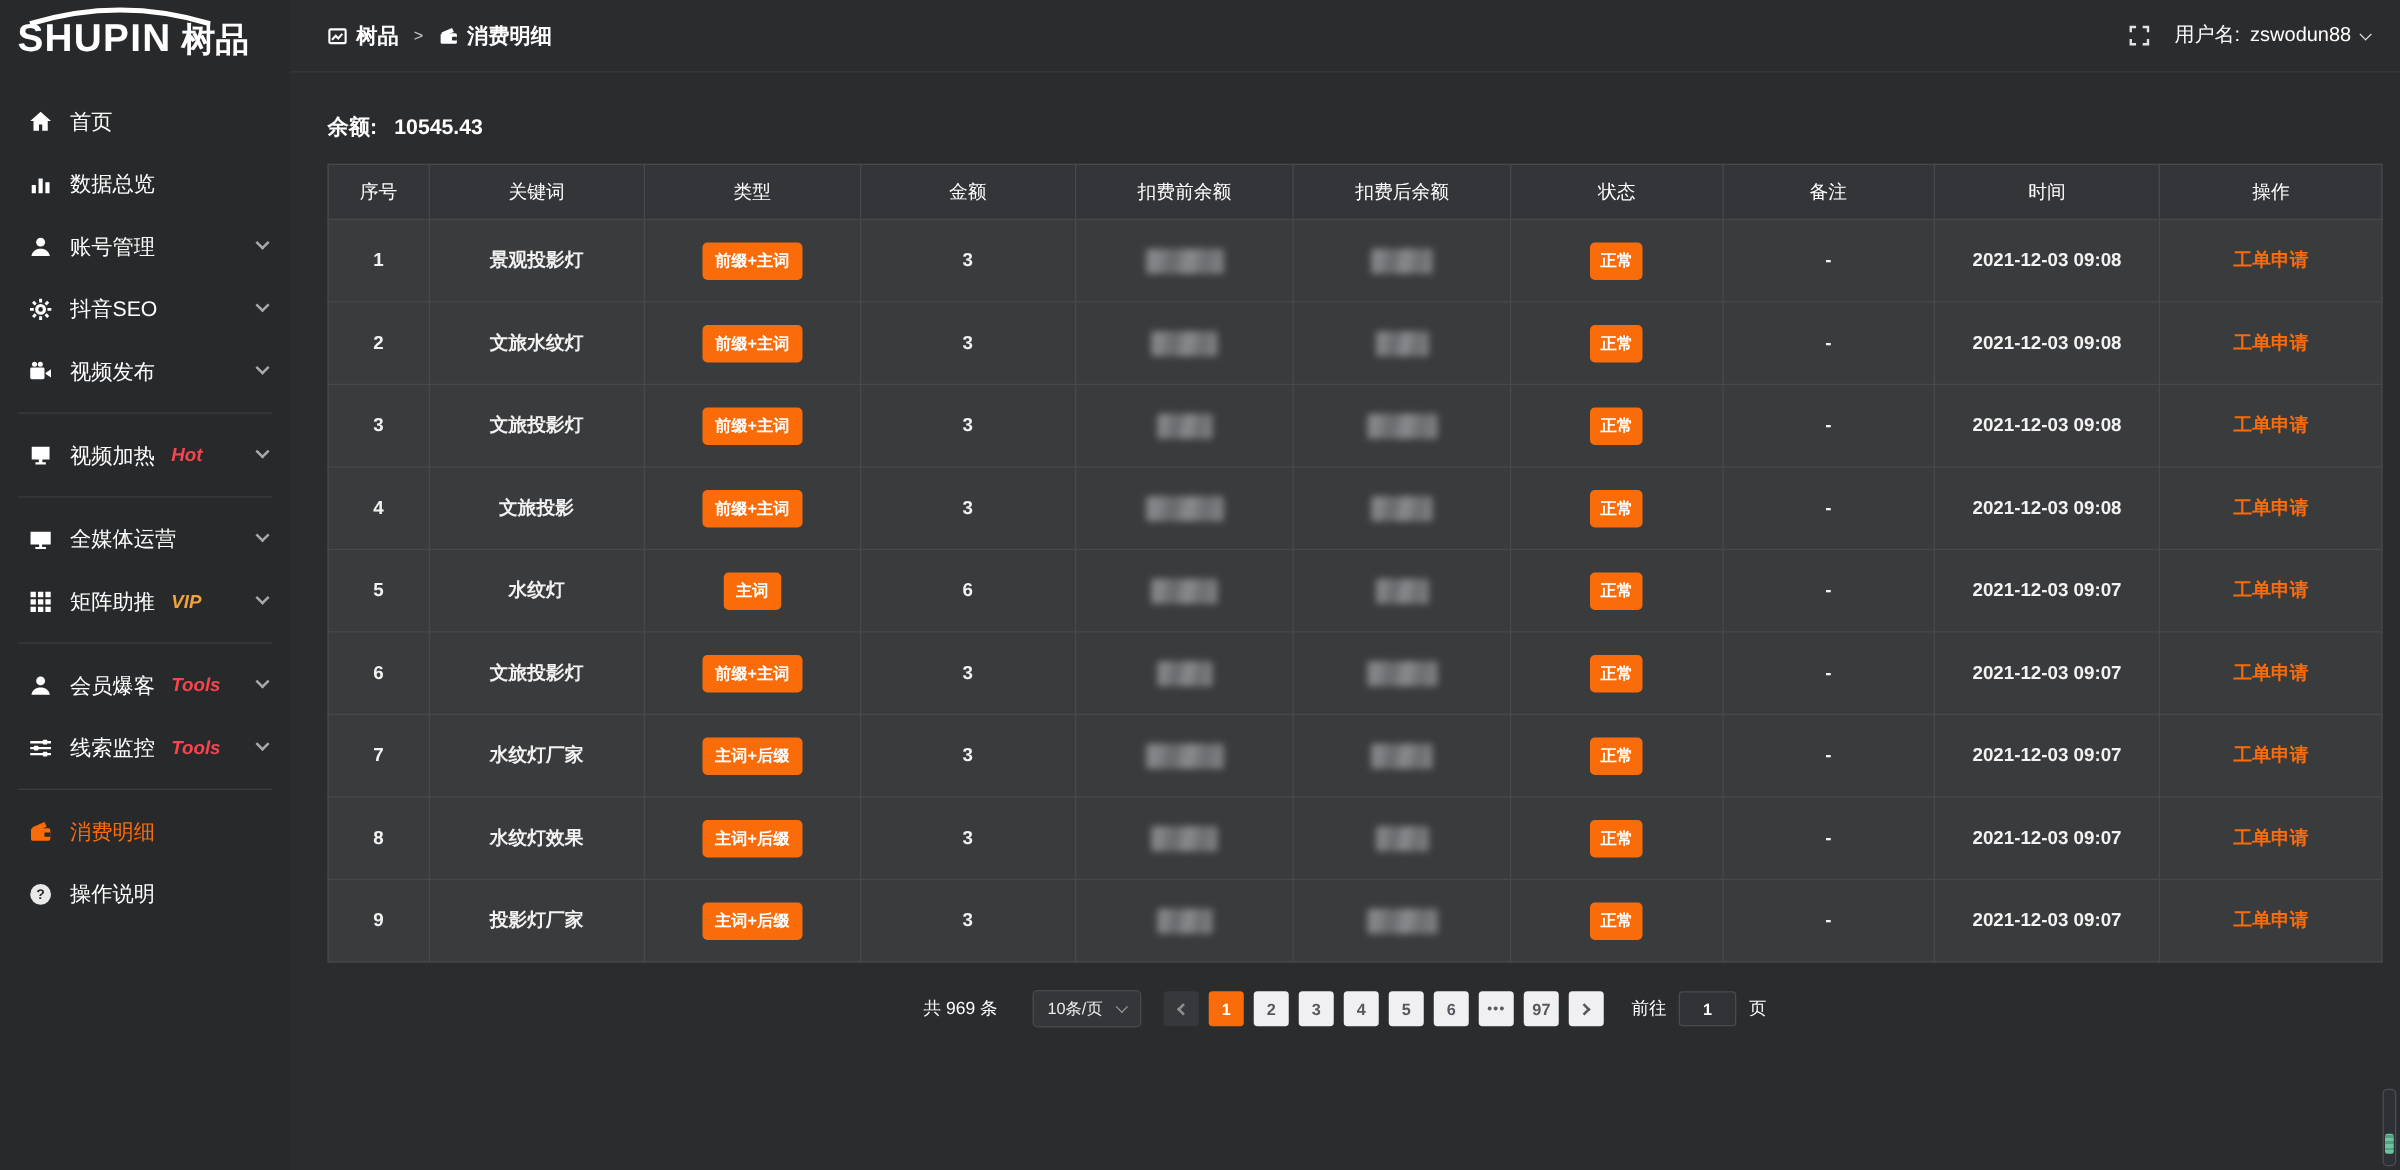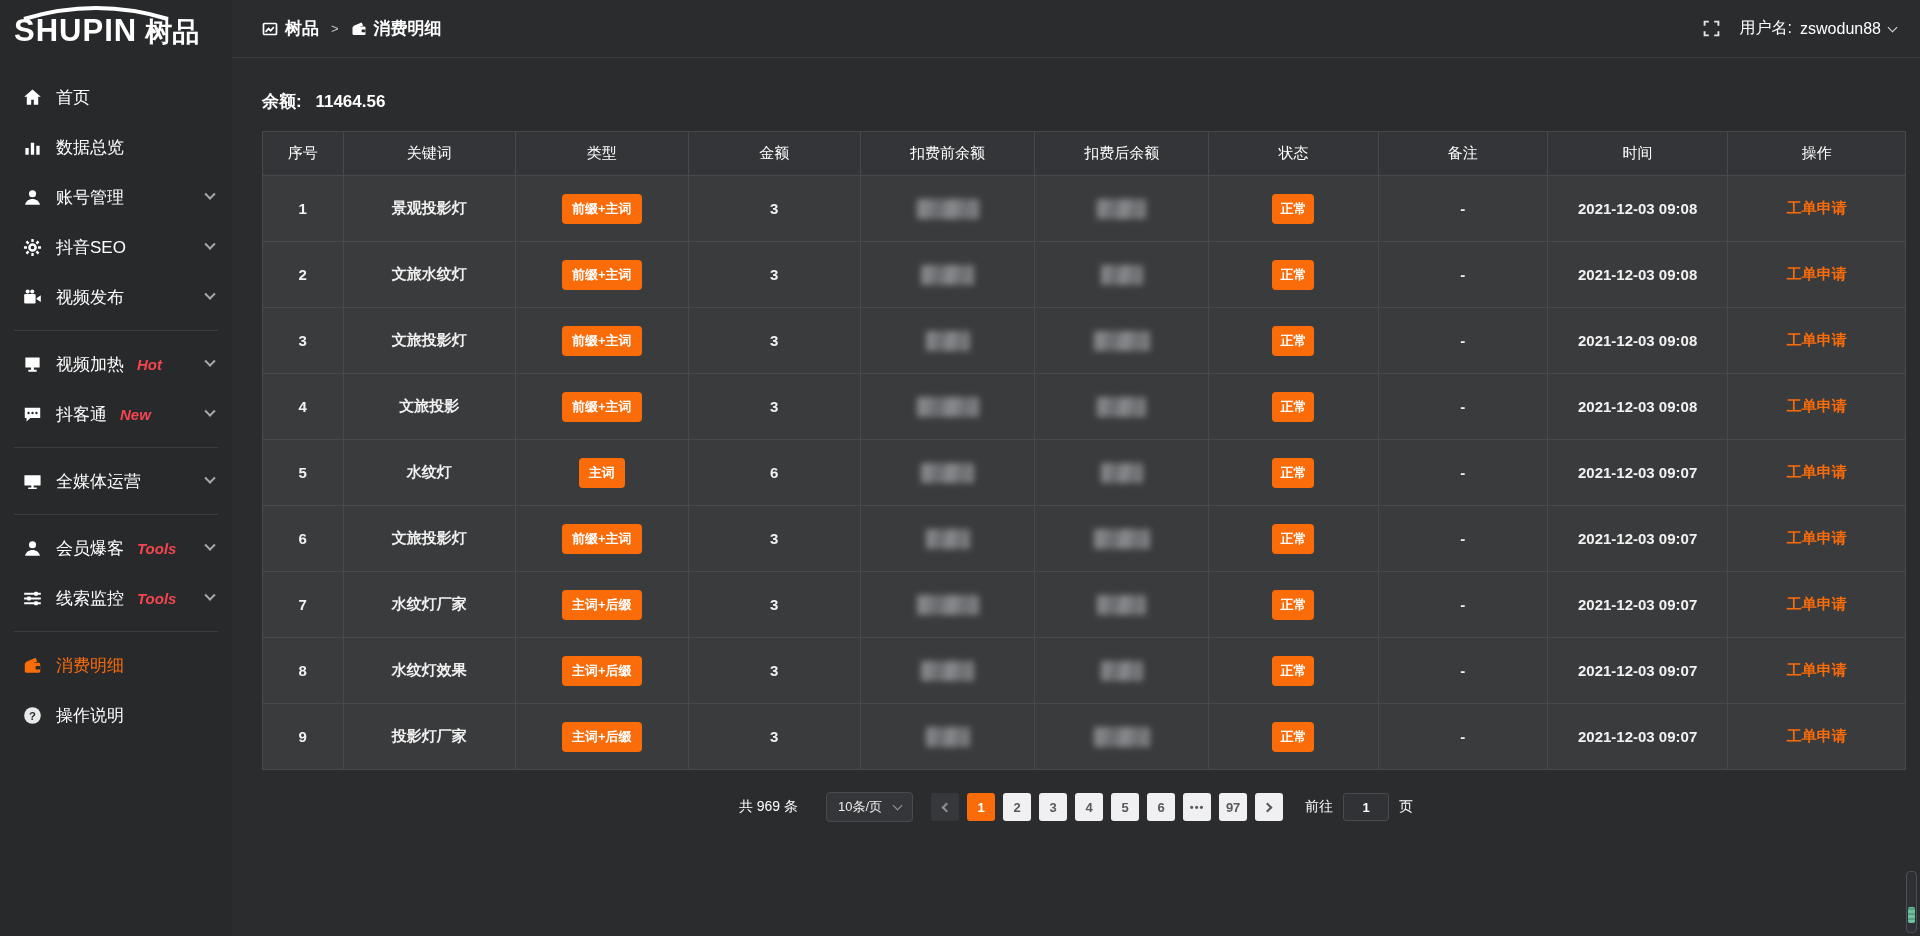--- a/index.html
+++ b/index.html
@@ -150,42 +150,39 @@
         <span class="mi-icon">
           <svg viewBox="0 0 16 16" fill="currentColor">
             <path d="M2 2h12v8.6H9.2v1.9h2.3V14H4.5v-1.5h2.3v-1.9H2z"></path>
           </svg>
         </span>
         <span class="mi-label">视频加热</span>
         <span class="mi-tag" style="color:#f5454f">Hot</span>
         <span class="mi-spacer"></span>
         <span class="chev"></span>
       </div>
-      <div class="menu-item">
-        <span class="mi-icon">
-          <svg viewBox="0 0 16 16" fill="currentColor">
-            <path d="M1.5 2.3h13v8.7H6.2l-3.2 2.8v-2.8H1.5z"></path>
-            <circle cx="4.7" cy="6.7" r="1" fill="#28292b"></circle>
-            <circle cx="8" cy="6.7" r="1" fill="#28292b"></circle>
-            <circle cx="11.3" cy="6.7" r="1" fill="#28292b"></circle>
-          </svg>
-        </span>
-        <span class="mi-label">抖客通</span>
-        <span class="mi-tag" style="color:#f5454f">New</span>
-        <span class="mi-spacer"></span>
-        <span class="chev"></span>
-      </div>
       <div class="menu-divider"></div>
       <div class="menu-item">
         <span class="mi-icon">
           <svg viewBox="0 0 16 16" fill="currentColor">
             <path d="M1.2 2.8h13.6v8.6H9v1.7h2.6v1.3H4.4v-1.3H7v-1.7H1.2z"></path>
           </svg>
         </span>
         <span class="mi-label">全媒体运营</span>
+        <span class="mi-spacer"></span>
+        <span class="chev"></span>
+      </div>
+      <div class="menu-item">
+        <span class="mi-icon">
+          <svg viewBox="0 0 16 16" fill="currentColor">
+            <path d="M1.2 1.2h3.6v3.6H1.2zM6.2 1.2h3.6v3.6H6.2zM11.2 1.2h3.6v3.6h-3.6zM1.2 6.2h3.6v3.6H1.2zM6.2 6.2h3.6v3.6H6.2zM11.2 6.2h3.6v3.6h-3.6zM1.2 11.2h3.6v3.6H1.2zM6.2 11.2h3.6v3.6H6.2zM11.2 11.2h3.6v3.6h-3.6z"></path>
+          </svg>
+        </span>
+        <span class="mi-label">矩阵助推</span>
+        <span class="mi-tag" style="color:#f0a33c">VIP</span>
         <span class="mi-spacer"></span>
         <span class="chev"></span>
       </div>
       <div class="menu-divider"></div>
       <div class="menu-item">
         <span class="mi-icon">
           <svg viewBox="0 0 16 16" fill="currentColor">
             <circle cx="8" cy="4.8" r="3"></circle>
             <path d="M1.8 14.2c.4-3.2 3-5 6.2-5s5.8 1.8 6.2 5z"></path>
           </svg>
@@ -267,21 +264,21 @@
       <span>用户名:</span>
       <span>zswodun88</span>
       <span class="chev-sm"></span>
     </span>
   </div>
 </div>
 
 <div class="main">
   <div class="balance">
     <span>余额:</span>
-    <span class="balance-value">11464.56</span>
+    <span class="balance-value">10545.43</span>
   </div>
 
   <div class="table-wrap">
     <table>
       <colgroup>
         <col style="width:4.9%">
           <col style="width:10.5%">
           <col style="width:10.5%">
           <col style="width:10.5%">
         <col style="width:10.6%">

